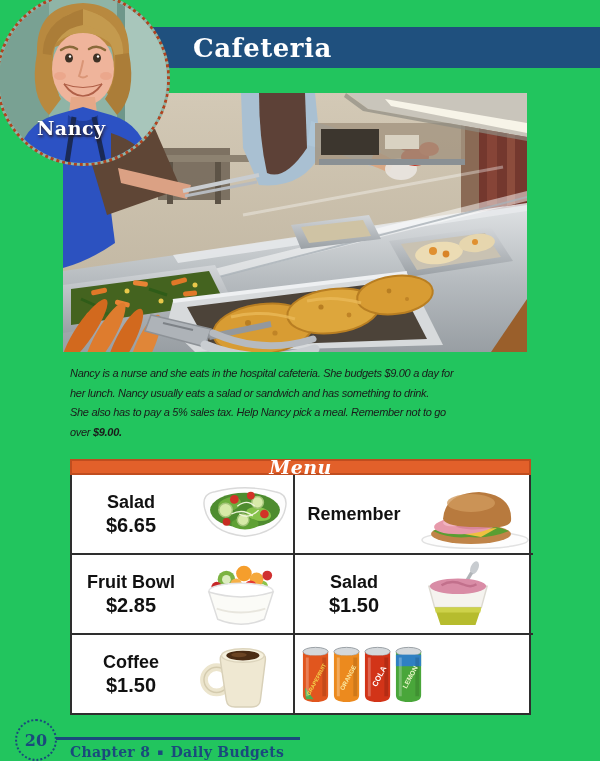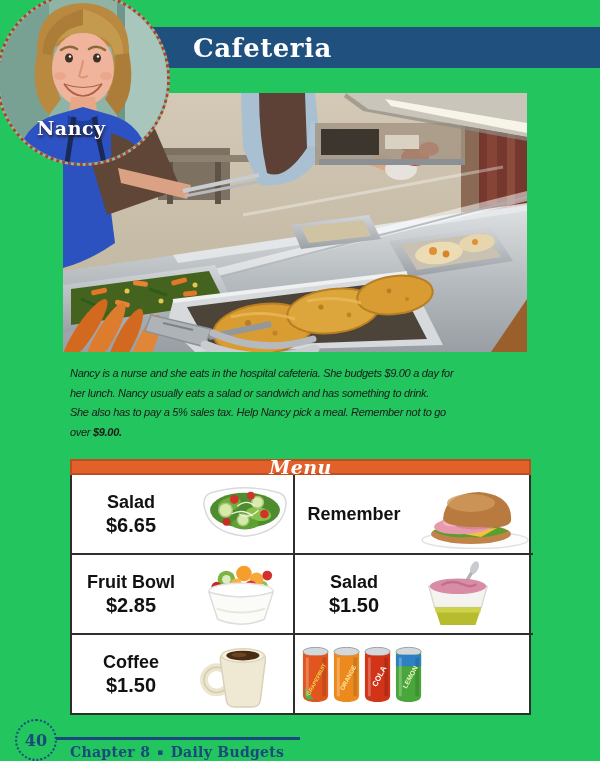--- a/index.html
+++ b/index.html
@@ -353,20 +353,20 @@
             <rect x="21" y="15" width="4" height="40" fill="#000" opacity="0.12"></rect>
             <text x="2" y="39" transform="rotate(-62 14 35)" font-size="7" font-weight="bold" fill="#eaf6c8" font-family="Liberation Sans, sans-serif">LEMON</text>
           </g>
         </svg>
       </div>
 
     </div>
   </div>
 
   <div class="page-badge">
-    <span>40</span>
+    <span>20</span>
   </div>
   <div class="footer-line"></div>
   <div class="footer-text">
     <span>Chapter 8</span><span class="sep">▪</span><span>Daily Budgets</span>
   </div>
 
 </div>
 
 </body></html>

